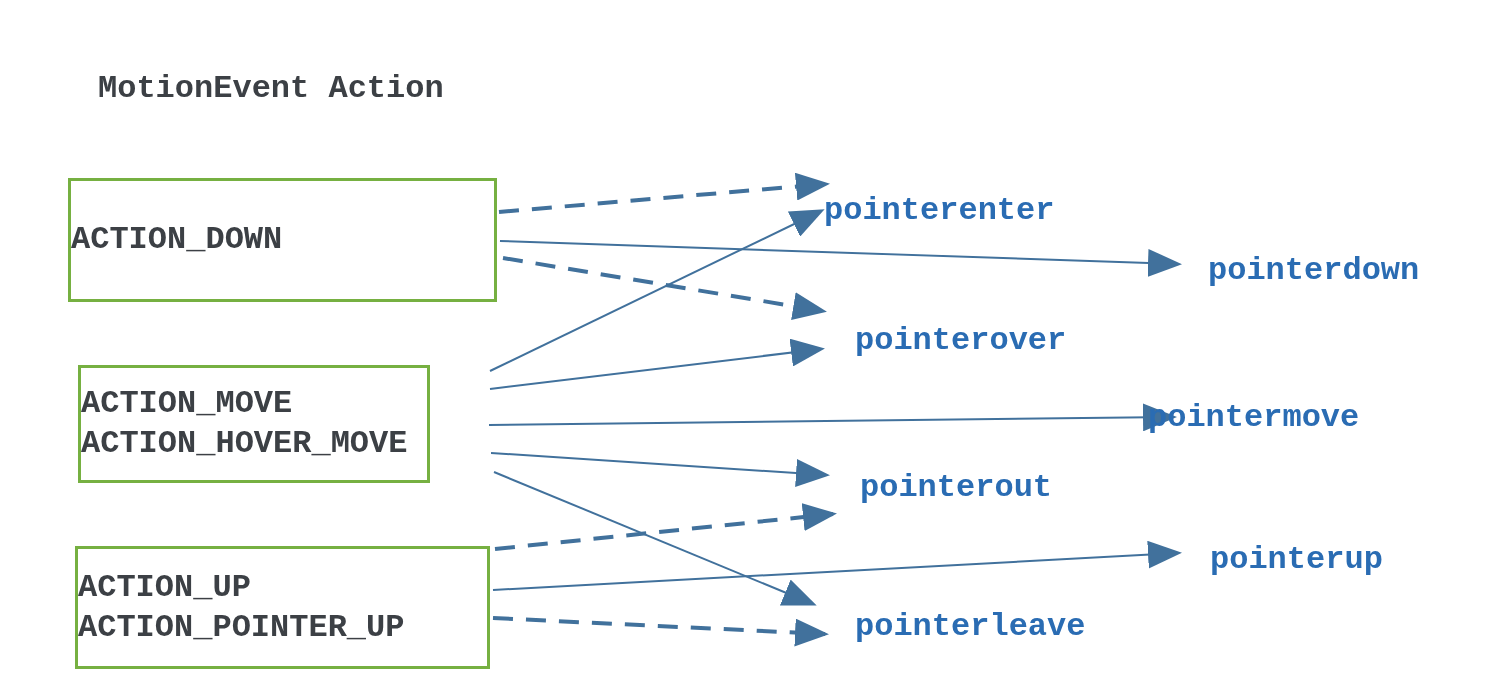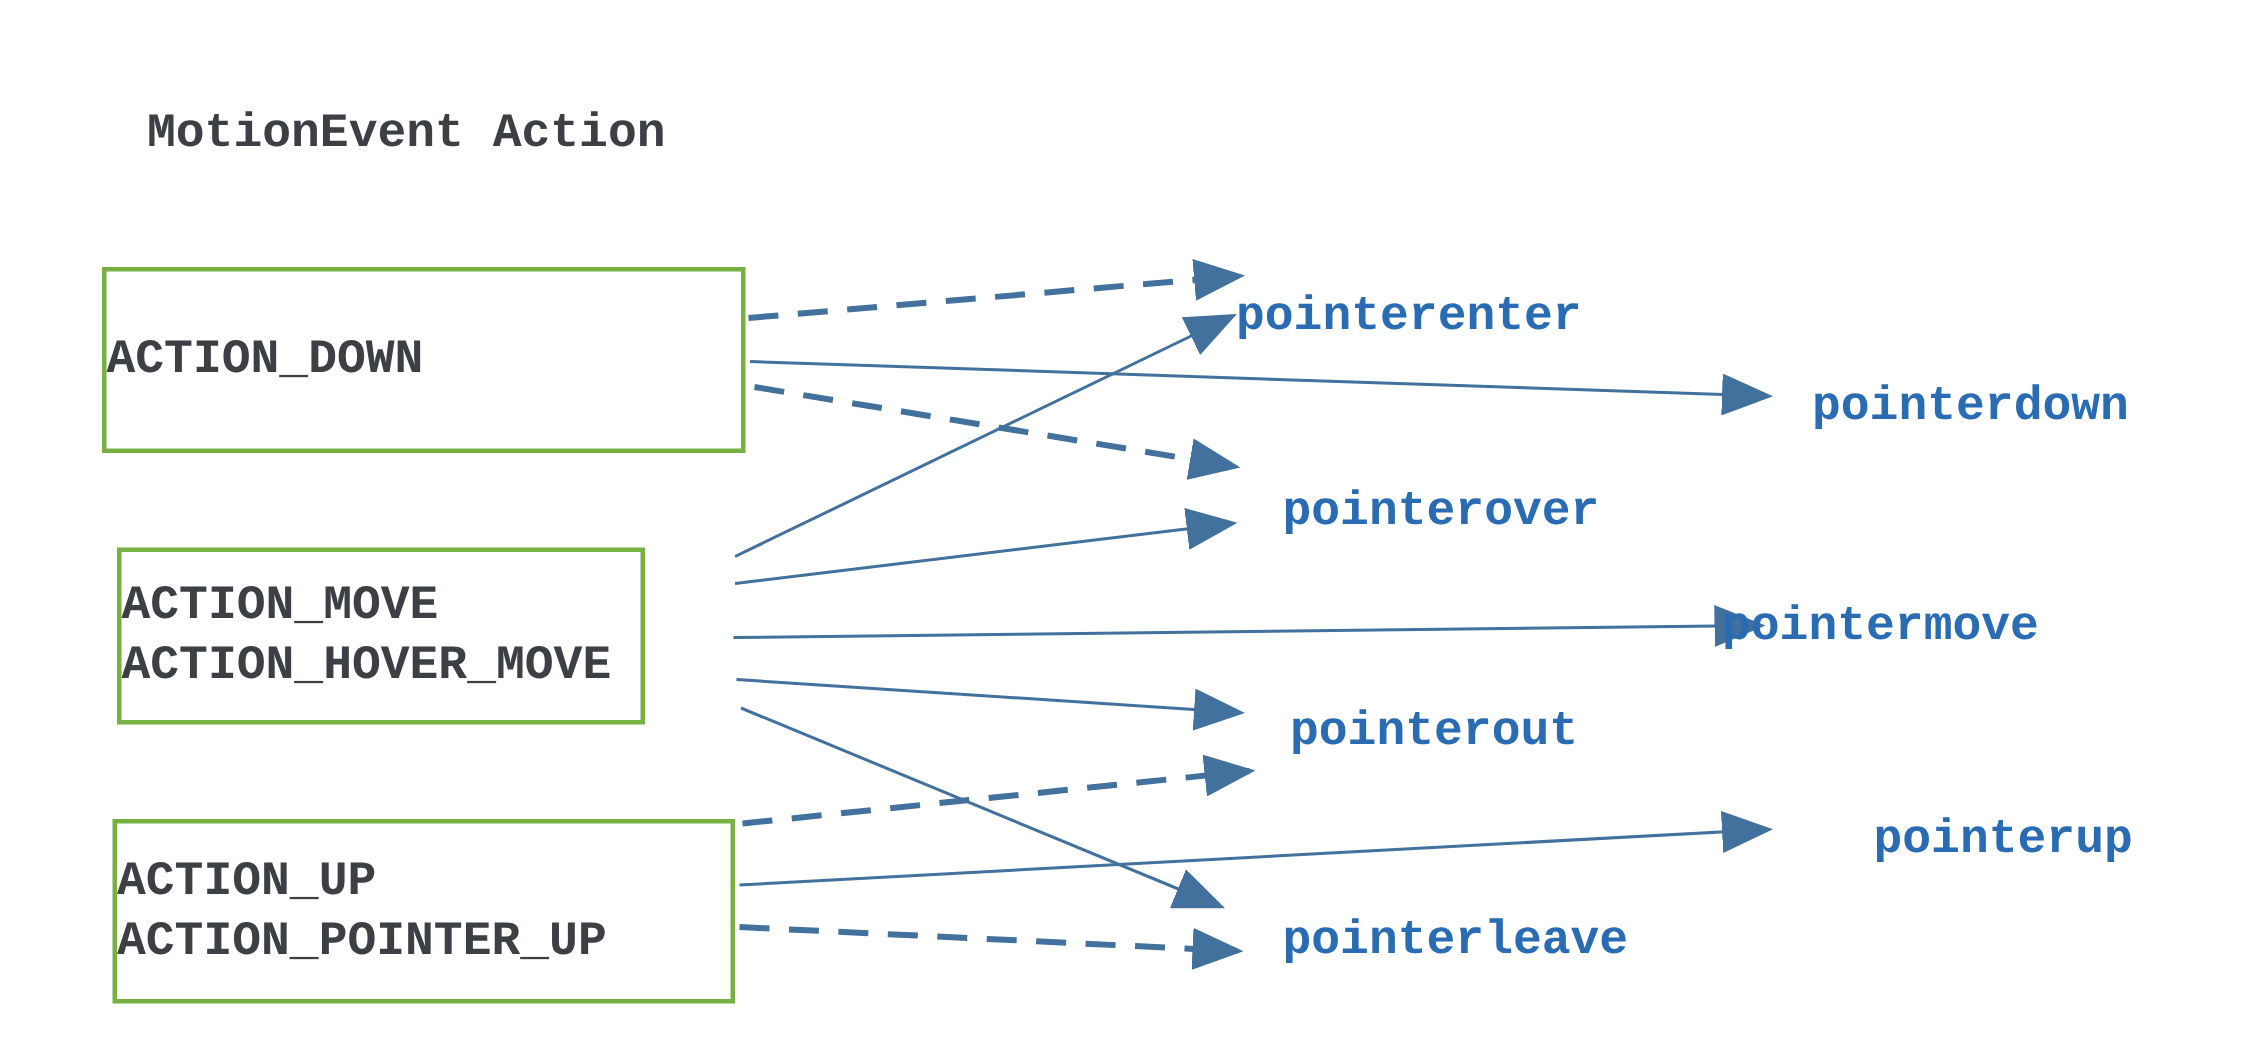--- a/index.html
+++ b/index.html
@@ -94,16 +94,16 @@
   <div class="action-box" style="left:75px; top:546px; width:415px; height:123px;">
     <div class="action-line">ACTION_UP</div>
     <div class="action-line">ACTION_POINTER_UP</div>
   </div>
 
   <div class="event-label" style="left:824px;  top:171px;margin-top:20px;">pointerenter</div>
   <div class="event-label" style="left:1208px; top:251px;">pointerdown</div>
   <div class="event-label" style="left:855px;  top:321px;text-align:center;">pointerover</div>
   <div class="event-label" style="left:1148px; top:398px;">pointermove</div>
   <div class="event-label" style="left:860px;  top:468px;">pointerout</div>
-  <div class="event-label" style="left:1210px; top:540px;margin-left:39px;">pointerup</div>
+  <div class="event-label" style="left:1210px; top:540px;">pointerup</div>
   <div class="event-label" style="left:855px;  top:607px;">pointerleave</div>
 
 </div>
 
 </body></html>

